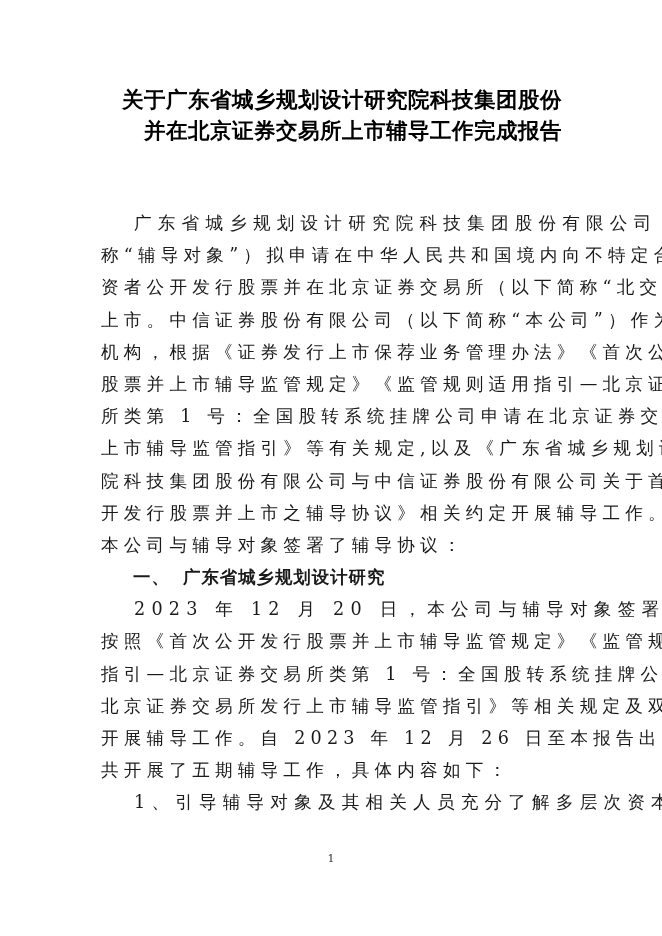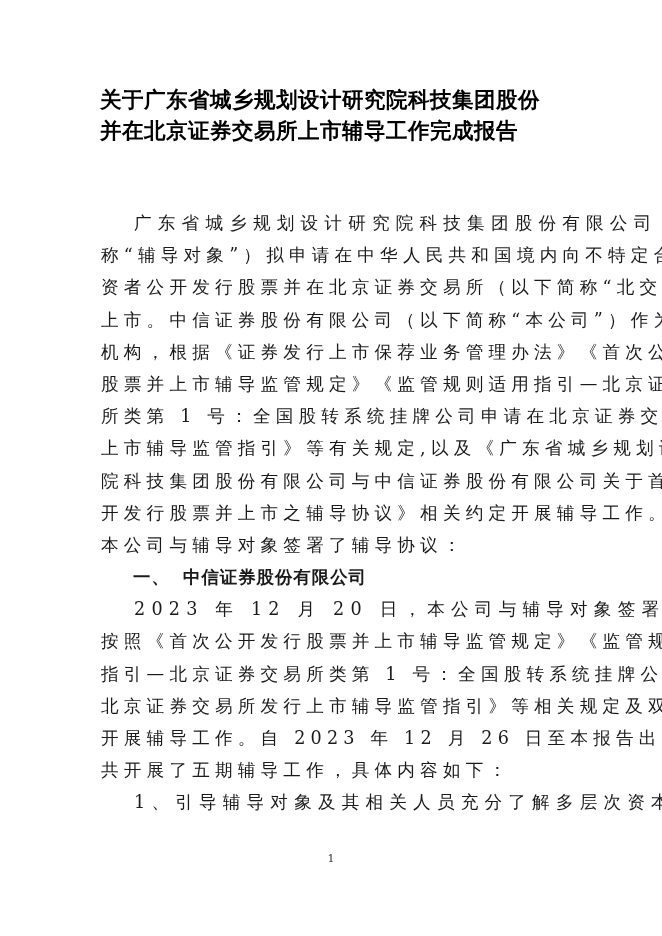--- a/index.html
+++ b/index.html
@@ -20,21 +20,21 @@
       left: 0; top: 0;
       width: 662px;
       height: 936px;
       background: #fff;
     }
     .title-block {
       position: absolute;
       left: 100px;
       top: 84px;
       width: 462px;
-      text-align: left;
+      text-align: right;
     }
     .title-line {
       font-family: "DejaVu Sans", "Liberation Sans", sans-serif;
       font-weight: bold;
       font-size: 21.5px;
       line-height: 31px;
       letter-spacing: 0.5px;
       white-space: nowrap;
       color: #000;
     }
@@ -93,21 +93,21 @@
       <div class="line tighter">机构，根据《证券发行上市保荐业务管理办法》《首次公开发行</div>
       <div class="line tighter">股票并上市辅导监管规定》《监管规则适用指引—北京证券交易</div>
       <div class="line tighter">所类第 1 号：全国股转系统挂牌公司申请在北京证券交易所发行</div>
       <div class="line tighter">上市辅导监管指引》等有关规定,以及《广东省城乡规划设计研究</div>
       <div class="line tighter">院科技集团股份有限公司与中信证券股份有限公司关于首次公</div>
       <div class="line tighter">开发行股票并上市之辅导协议》相关约定开展辅导工作。现就辅</div>
       <div class="line tighter">本公司与辅导对象签署了辅导协议：</div>
     </div>
 
     <div class="line heading h1">
-      <span class="num">一、</span><span>中信证券股份有限公司</span>
+      <span class="num">一、</span><span>广东省城乡规划设计研究</span>
     </div>
 
 
     <div>
       <div class="line indent tight">2023 年 12 月 20 日，本公司与辅导对象签署了辅导协议，并</div>
       <div class="line tighter">按照《首次公开发行股票并上市辅导监管规定》《监管规则适用</div>
       <div class="line tighter">指引—北京证券交易所类第 1 号：全国股转系统挂牌公司申请在</div>
       <div class="line tighter">北京证券交易所发行上市辅导监管指引》等相关规定及双方约定</div>
       <div class="line tighter">开展辅导工作。自 2023 年 12 月 26 日至本报告出具日，本公司</div>
       <div class="line tighter">共开展了五期辅导工作，具体内容如下：</div>

